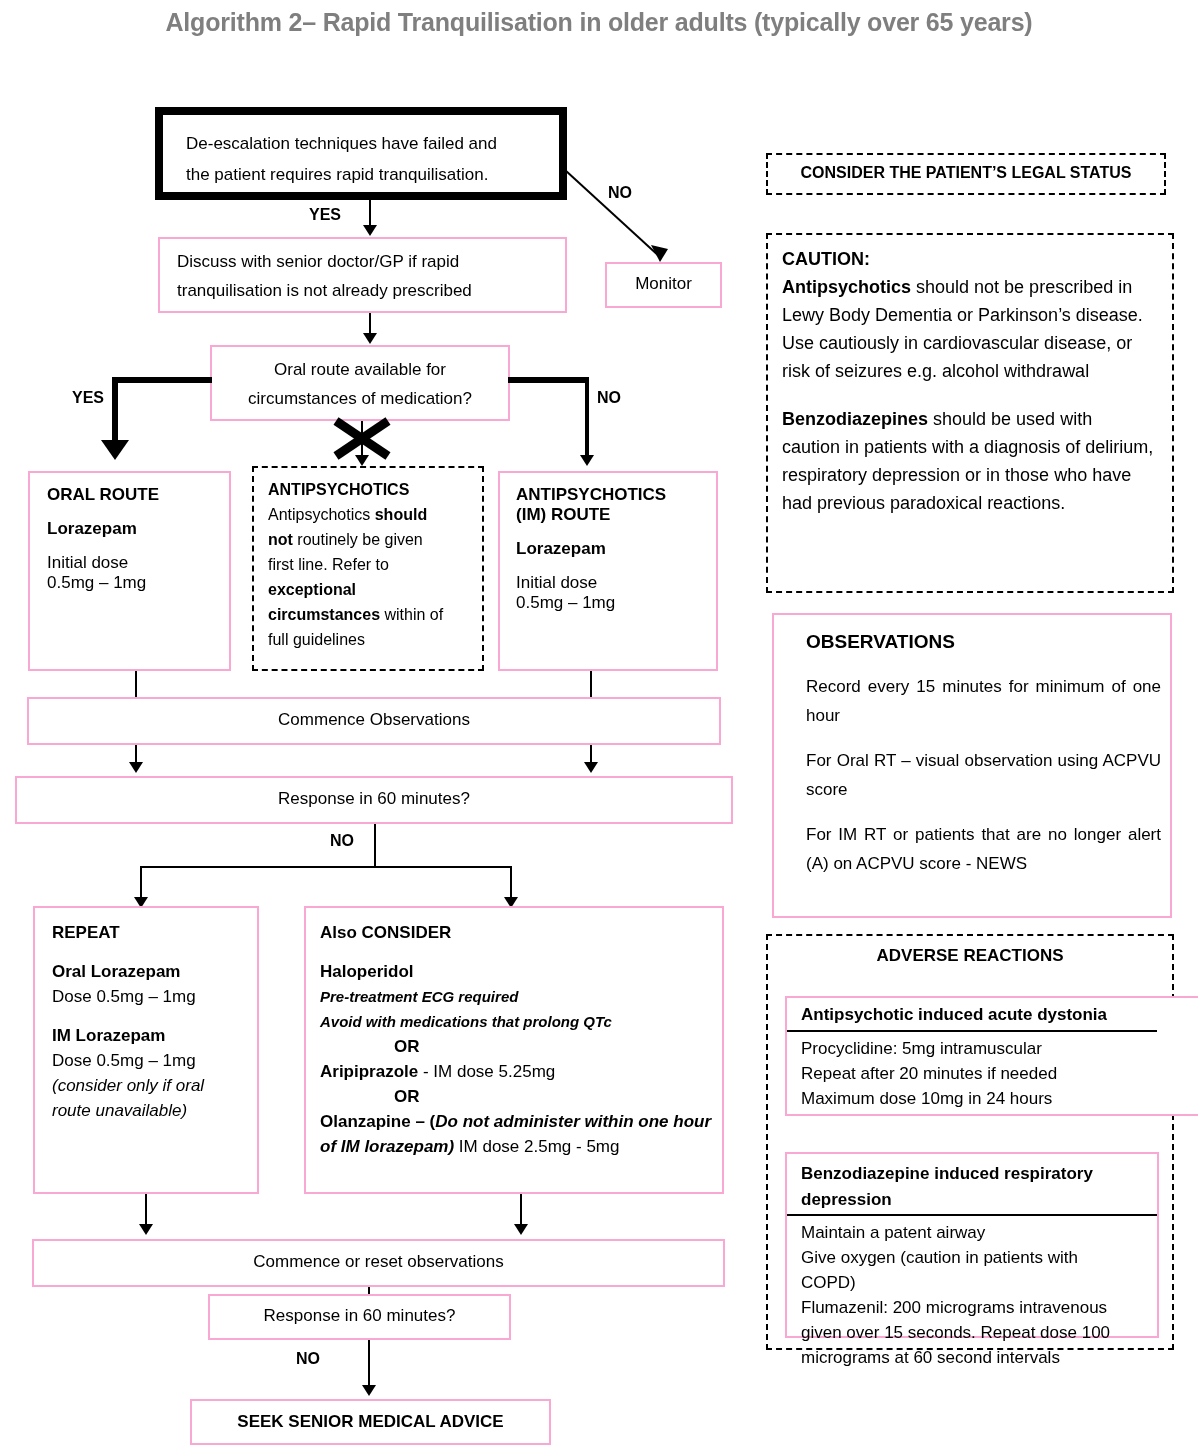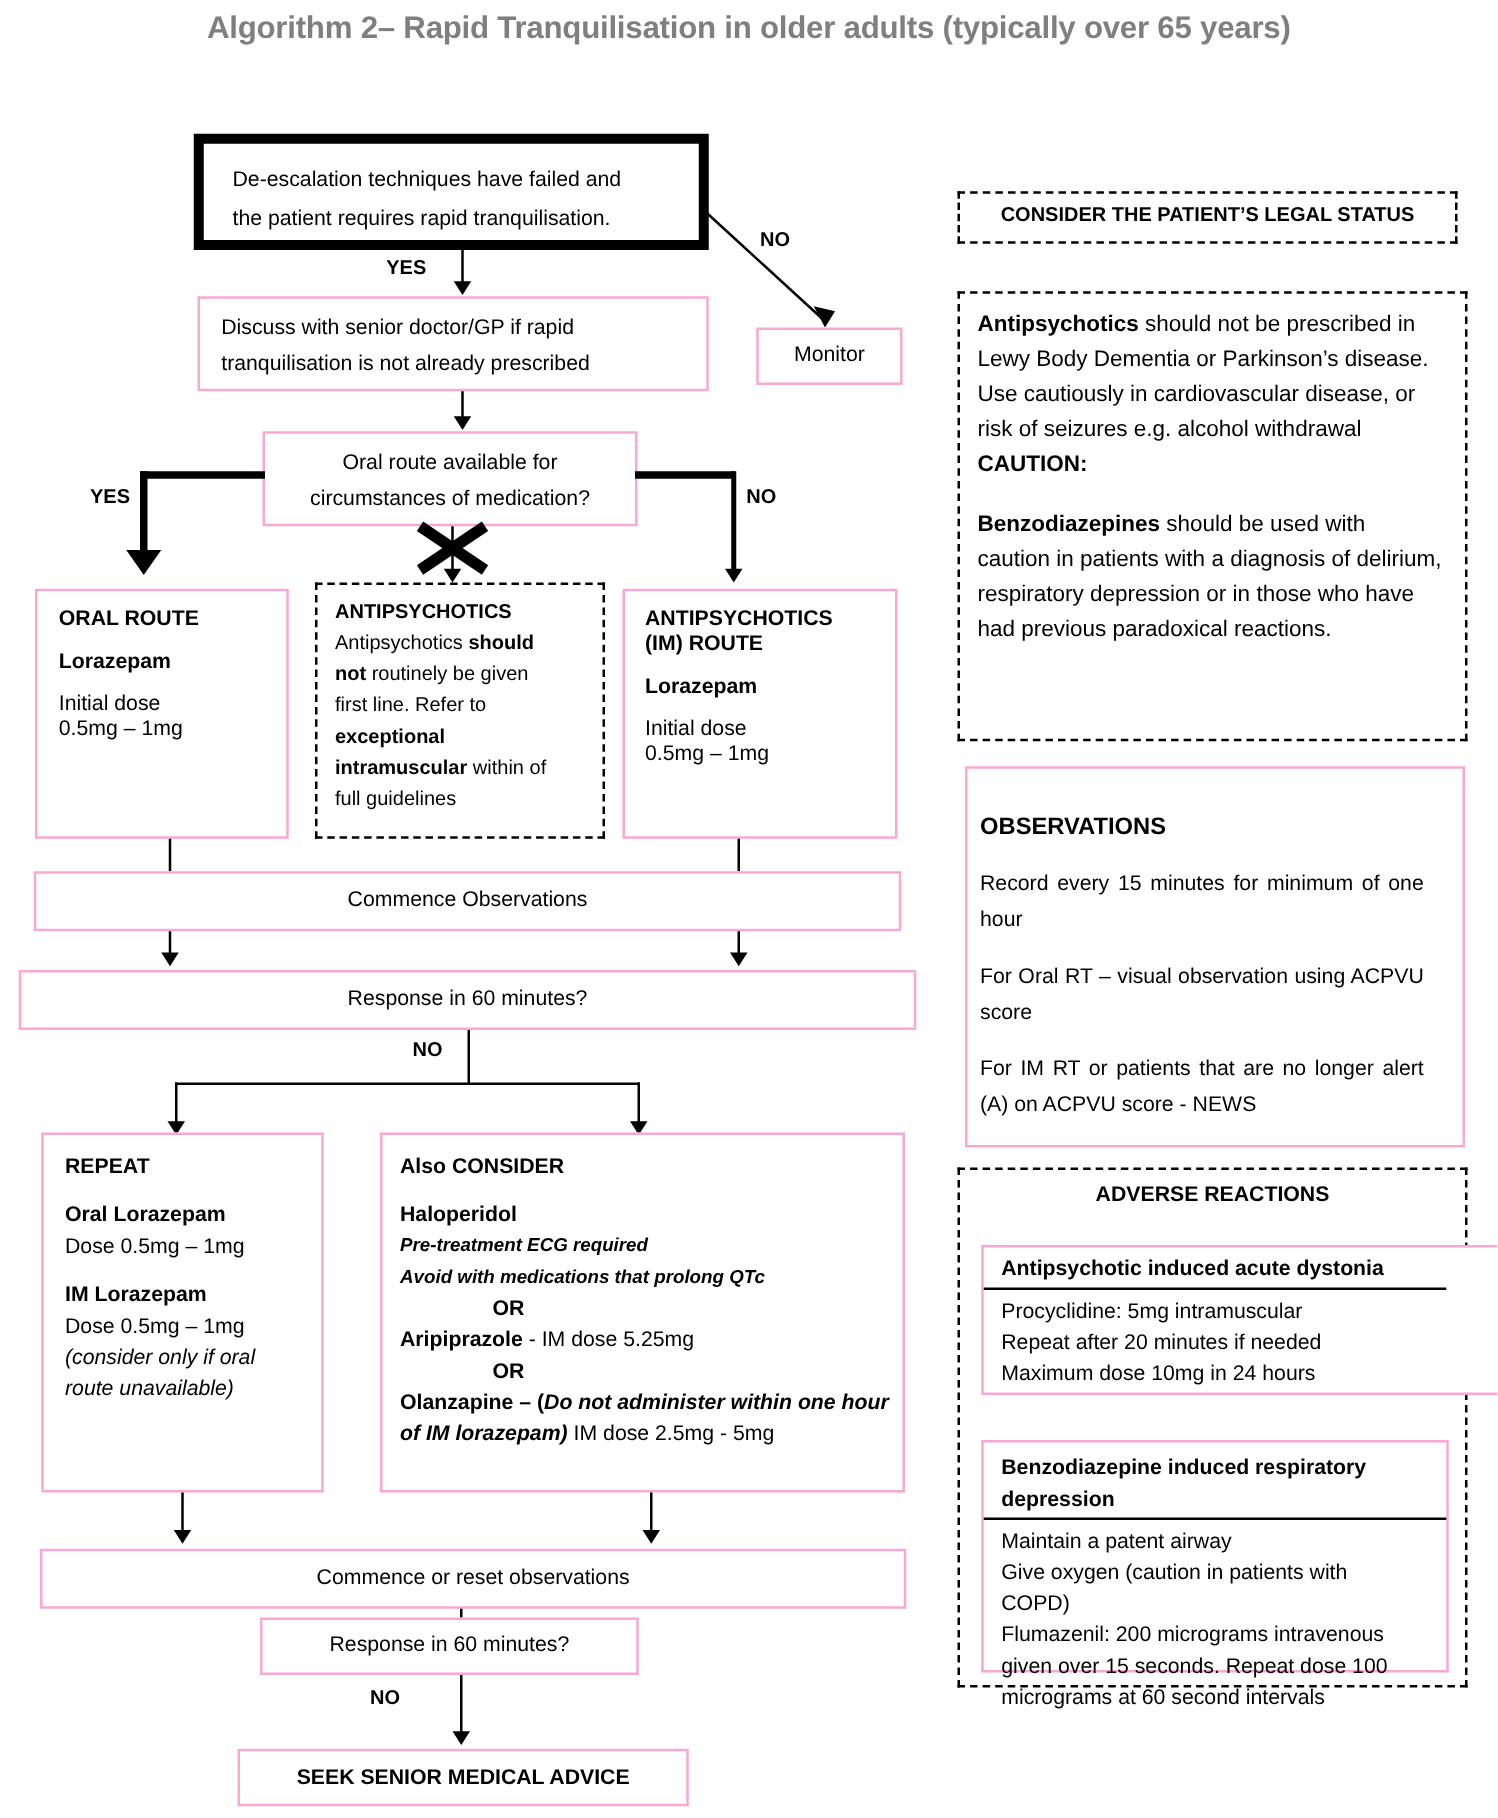--- a/index.html
+++ b/index.html
@@ -106,21 +106,21 @@
     </div>
   </div>
 
   <div class="box dash" style="left:252px;top:466px;width:232px;height:205px;">
     <div class="txt" style="left:14px;top:9px;width:205px;font-size:16px;line-height:25px;">
       <div class="p b">ANTIPSYCHOTICS</div>
       <div class="p"><span>Antipsychotics </span><span class="b">should</span></div>
       <div class="p"><span class="b">not</span><span> routinely be given</span></div>
       <div class="p">first line. Refer to</div>
       <div class="p b">exceptional</div>
-      <div class="p"><span class="b">intramuscular</span><span> within of</span></div>
+      <div class="p"><span class="b">circumstances</span><span> within of</span></div>
       <div class="p">full guidelines</div>
     </div>
   </div>
 
   <div class="box" style="left:498px;top:471px;width:220px;height:200px;">
     <div class="txt" style="left:16px;top:12px;width:195px;font-size:17px;">
       <div class="p b">ANTIPSYCHOTICS</div>
       <div class="p b">(IM) ROUTE</div>
       <div class="gap"></div>
       <div class="p b">Lorazepam</div>
@@ -206,29 +206,29 @@
   <div class="box" style="left:190px;top:1399px;width:361px;height:46px;">
     <div class="txt ctr b" style="left:0;top:11px;width:357px;font-size:17px;">SEEK SENIOR MEDICAL ADVICE</div>
   </div>
 
   <div class="box dash" style="left:766px;top:153px;width:400px;height:42px;">
     <div class="txt ctr b" style="left:0;top:9px;width:396px;font-size:16px;">CONSIDER THE PATIENT’S LEGAL STATUS</div>
   </div>
 
   <div class="box dash" style="left:766px;top:233px;width:408px;height:360px;">
     <div class="txt" style="left:14px;top:10px;width:372px;font-size:18px;line-height:28px;">
+      <div class="p b">CAUTION:</div>
       <div class="p"><span class="b">Antipsychotics</span><span> should not be prescribed in Lewy Body Dementia or Parkinson’s disease.  Use cautiously in cardiovascular disease, or risk of seizures e.g. alcohol withdrawal</span></div>
-      <div class="p b">CAUTION:</div>
       <div style="height:20px;"></div>
       <div class="p"><span class="b">Benzodiazepines</span><span> should be used with caution in patients with a diagnosis of delirium, respiratory depression or in those who have had previous paradoxical reactions.</span></div>
     </div>
   </div>
 
   <div class="box" style="left:772px;top:613px;width:400px;height:305px;">
-    <div class="txt" style="left:10px;top:12px;width:355px;font-size:17px;line-height:29px;margin-top:20px;">
+    <div class="txt" style="left:32px;top:12px;width:355px;font-size:17px;line-height:29px;">
       <div class="p b" style="font-size:19px;">OBSERVATIONS</div>
       <div style="height:16px;"></div>
       <div class="p just">Record every 15 minutes for minimum of one hour</div>
       <div style="height:16px;"></div>
       <div class="p just">For Oral RT – visual observation using ACPVU score</div>
       <div style="height:16px;"></div>
       <div class="p just">For IM RT or patients that are no longer alert (A) on ACPVU score - NEWS</div>
     </div>
   </div>
 

